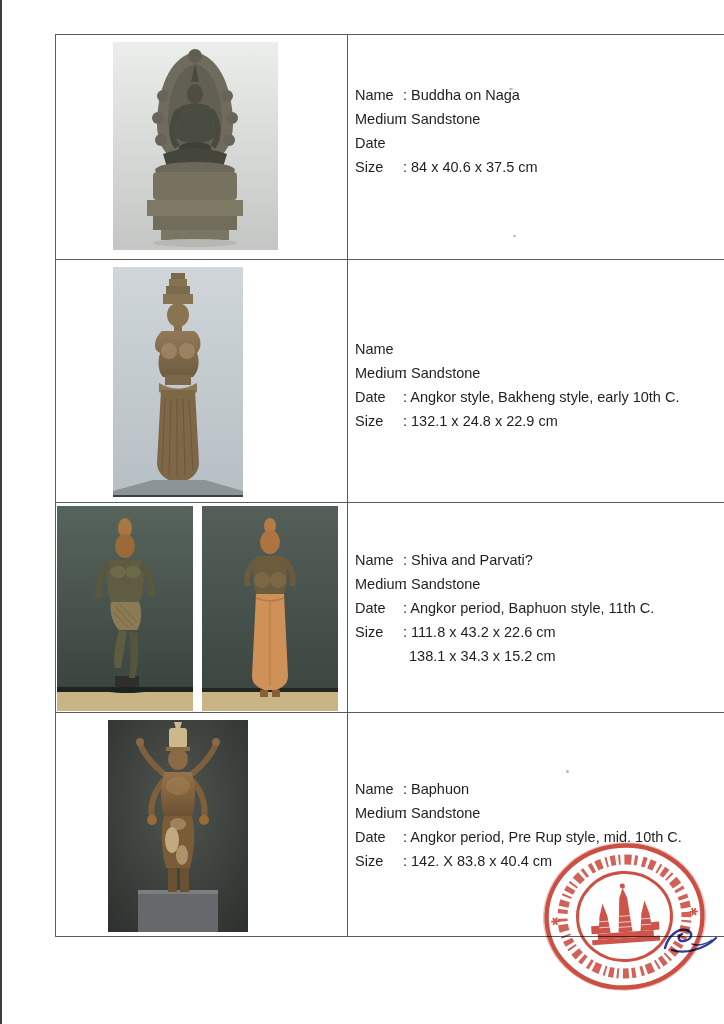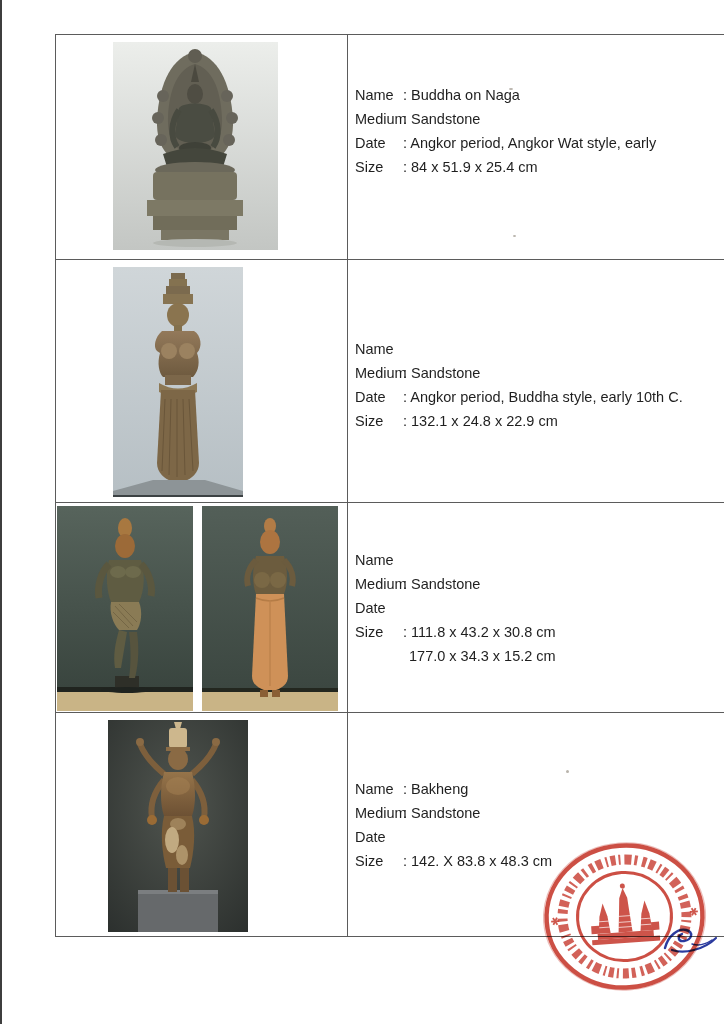--- a/index.html
+++ b/index.html
@@ -78,25 +78,24 @@
         <div class="spec-line">
             <span class="spec-label">Name</span>
             <span class="spec-value">: Buddha on Naga</span>
           </div>
         <div class="spec-line">
             <span class="spec-label">Medium</span>
             <span class="spec-value">: Sandstone</span>
           </div>
         <div class="spec-line">
             <span class="spec-label">Date</span>
-            <span class="spec-value">: Angkor period, Angkor Wat style, early</span>
           </div>
         <div class="spec-line">
             <span class="spec-label">Size</span>
-            <span class="spec-value">: 84 x 51.9 x 25.4 cm</span>
+            <span class="spec-value">: 84 x 40.6 x 37.5 cm</span>
           </div>
       </div>
     </div>
 
     <div class="row row-2">
       <div class="photo-col">
         <svg class="photo" style="left:57px;top:7px;" width="130" height="230" viewBox="0 0 130 230">
           <defs>
             <linearGradient id="bg2" x1="0" y1="0" x2="0" y2="1">
               <stop offset="0" stop-color="#d0d6d9"></stop>
@@ -136,21 +135,21 @@
       <div class="text-col">
         <div class="spec-line">
             <span class="spec-label">Name</span>
           </div>
         <div class="spec-line">
             <span class="spec-label">Medium</span>
             <span class="spec-value">: Sandstone</span>
           </div>
         <div class="spec-line">
             <span class="spec-label">Date</span>
-            <span class="spec-value">: Angkor period, Buddha style, early 10th C.</span>
+            <span class="spec-value">: Angkor style, Bakheng style, early 10th C.</span>
           </div>
         <div class="spec-line">
             <span class="spec-label">Size</span>
             <span class="spec-value">: 132.1 x 24.8 x 22.9 cm</span>
           </div>
       </div>
     </div>
 
     <div class="row row-3">
       <div class="photo-col">
@@ -202,34 +201,36 @@
           <path d="M54,88 L50,170 C50,178 56,182 62,184 L74,184 C80,182 86,178 86,170 L82,88 Z" fill="#cf9158"></path>
           <path d="M54,92 Q68,98 82,92" stroke="#b57c46" stroke-width="1.5" fill="none"></path>
           <line x1="68" y1="96" x2="68" y2="180" stroke="#b57c46" stroke-width="1"></line>
           <rect x="58" y="184" width="8" height="7" fill="#8a5f35"></rect>
           <rect x="70" y="184" width="8" height="7" fill="#8a5f35"></rect>
         </svg>
       </div>
       <div class="text-col">
         <div class="spec-line">
             <span class="spec-label">Name</span>
+            <span class="spec-value">: Shiva and Parvati?</span>
           </div>
         <div class="spec-line">
             <span class="spec-label">Medium</span>
             <span class="spec-value">: Sandstone</span>
           </div>
         <div class="spec-line">
             <span class="spec-label">Date</span>
+            <span class="spec-value">: Angkor period, Baphuon style, 11th C.</span>
           </div>
         <div class="spec-line">
             <span class="spec-label">Size</span>
-            <span class="spec-value">: 111.8 x 43.2 x 30.8 cm</span>
+            <span class="spec-value">: 111.8 x 43.2 x 22.6 cm</span>
           </div>
         <div class="spec-line cont">
-            <span class="spec-value">177.0 x 34.3 x 15.2 cm</span>
+            <span class="spec-value">138.1 x 34.3 x 15.2 cm</span>
           </div>
       </div>
     </div>
 
     <div class="row row-4 last">
       <div class="photo-col">
         <svg class="photo" style="left:52px;top:7px;" width="140" height="212" viewBox="0 0 140 212">
           <defs>
             <radialGradient id="bg4" cx="0.5" cy="0.4" r="0.8">
               <stop offset="0" stop-color="#50554f"></stop>
@@ -261,32 +262,33 @@
           <ellipse cx="64" cy="120" rx="7" ry="13" fill="#d9c49a" opacity="0.75"></ellipse>
           <ellipse cx="74" cy="135" rx="6" ry="10" fill="#c9b184" opacity="0.65"></ellipse>
           <ellipse cx="70" cy="104" rx="8" ry="6" fill="#c9b184" opacity="0.45"></ellipse>
           <rect x="60" y="148" width="9" height="24" fill="#6b5134"></rect>
           <rect x="72" y="148" width="9" height="24" fill="#6b5134"></rect>
         </svg>
       </div>
       <div class="text-col">
         <div class="spec-line">
             <span class="spec-label">Name</span>
-            <span class="spec-value">: Bakheng</span>
+            <span class="spec-value">: Baphuon</span>
           </div>
         <div class="spec-line">
             <span class="spec-label">Medium</span>
             <span class="spec-value">: Sandstone</span>
           </div>
         <div class="spec-line">
             <span class="spec-label">Date</span>
+            <span class="spec-value">: Angkor period, Pre Rup style, mid. 10th C.</span>
           </div>
         <div class="spec-line">
             <span class="spec-label">Size</span>
-            <span class="spec-value">: 142. X 83.8 x 48.3 cm</span>
+            <span class="spec-value">: 142. X 83.8 x 40.4 cm</span>
           </div>
       </div>
     </div>
   </div>
 
   <svg class="stamp" viewBox="0 0 164 152">
     <g transform="rotate(-4 81.5 76.5)" stroke="#c5372b" fill="none">
       <ellipse cx="81.5" cy="76.5" rx="78" ry="71" stroke-width="4.5" opacity="0.95"></ellipse>
       <ellipse cx="81.5" cy="76.5" rx="81" ry="73.5" stroke-width="1.2" opacity="0.35"></ellipse>
       <ellipse cx="81.5" cy="76.5" rx="47" ry="44" stroke-width="3" opacity="0.95"></ellipse>

